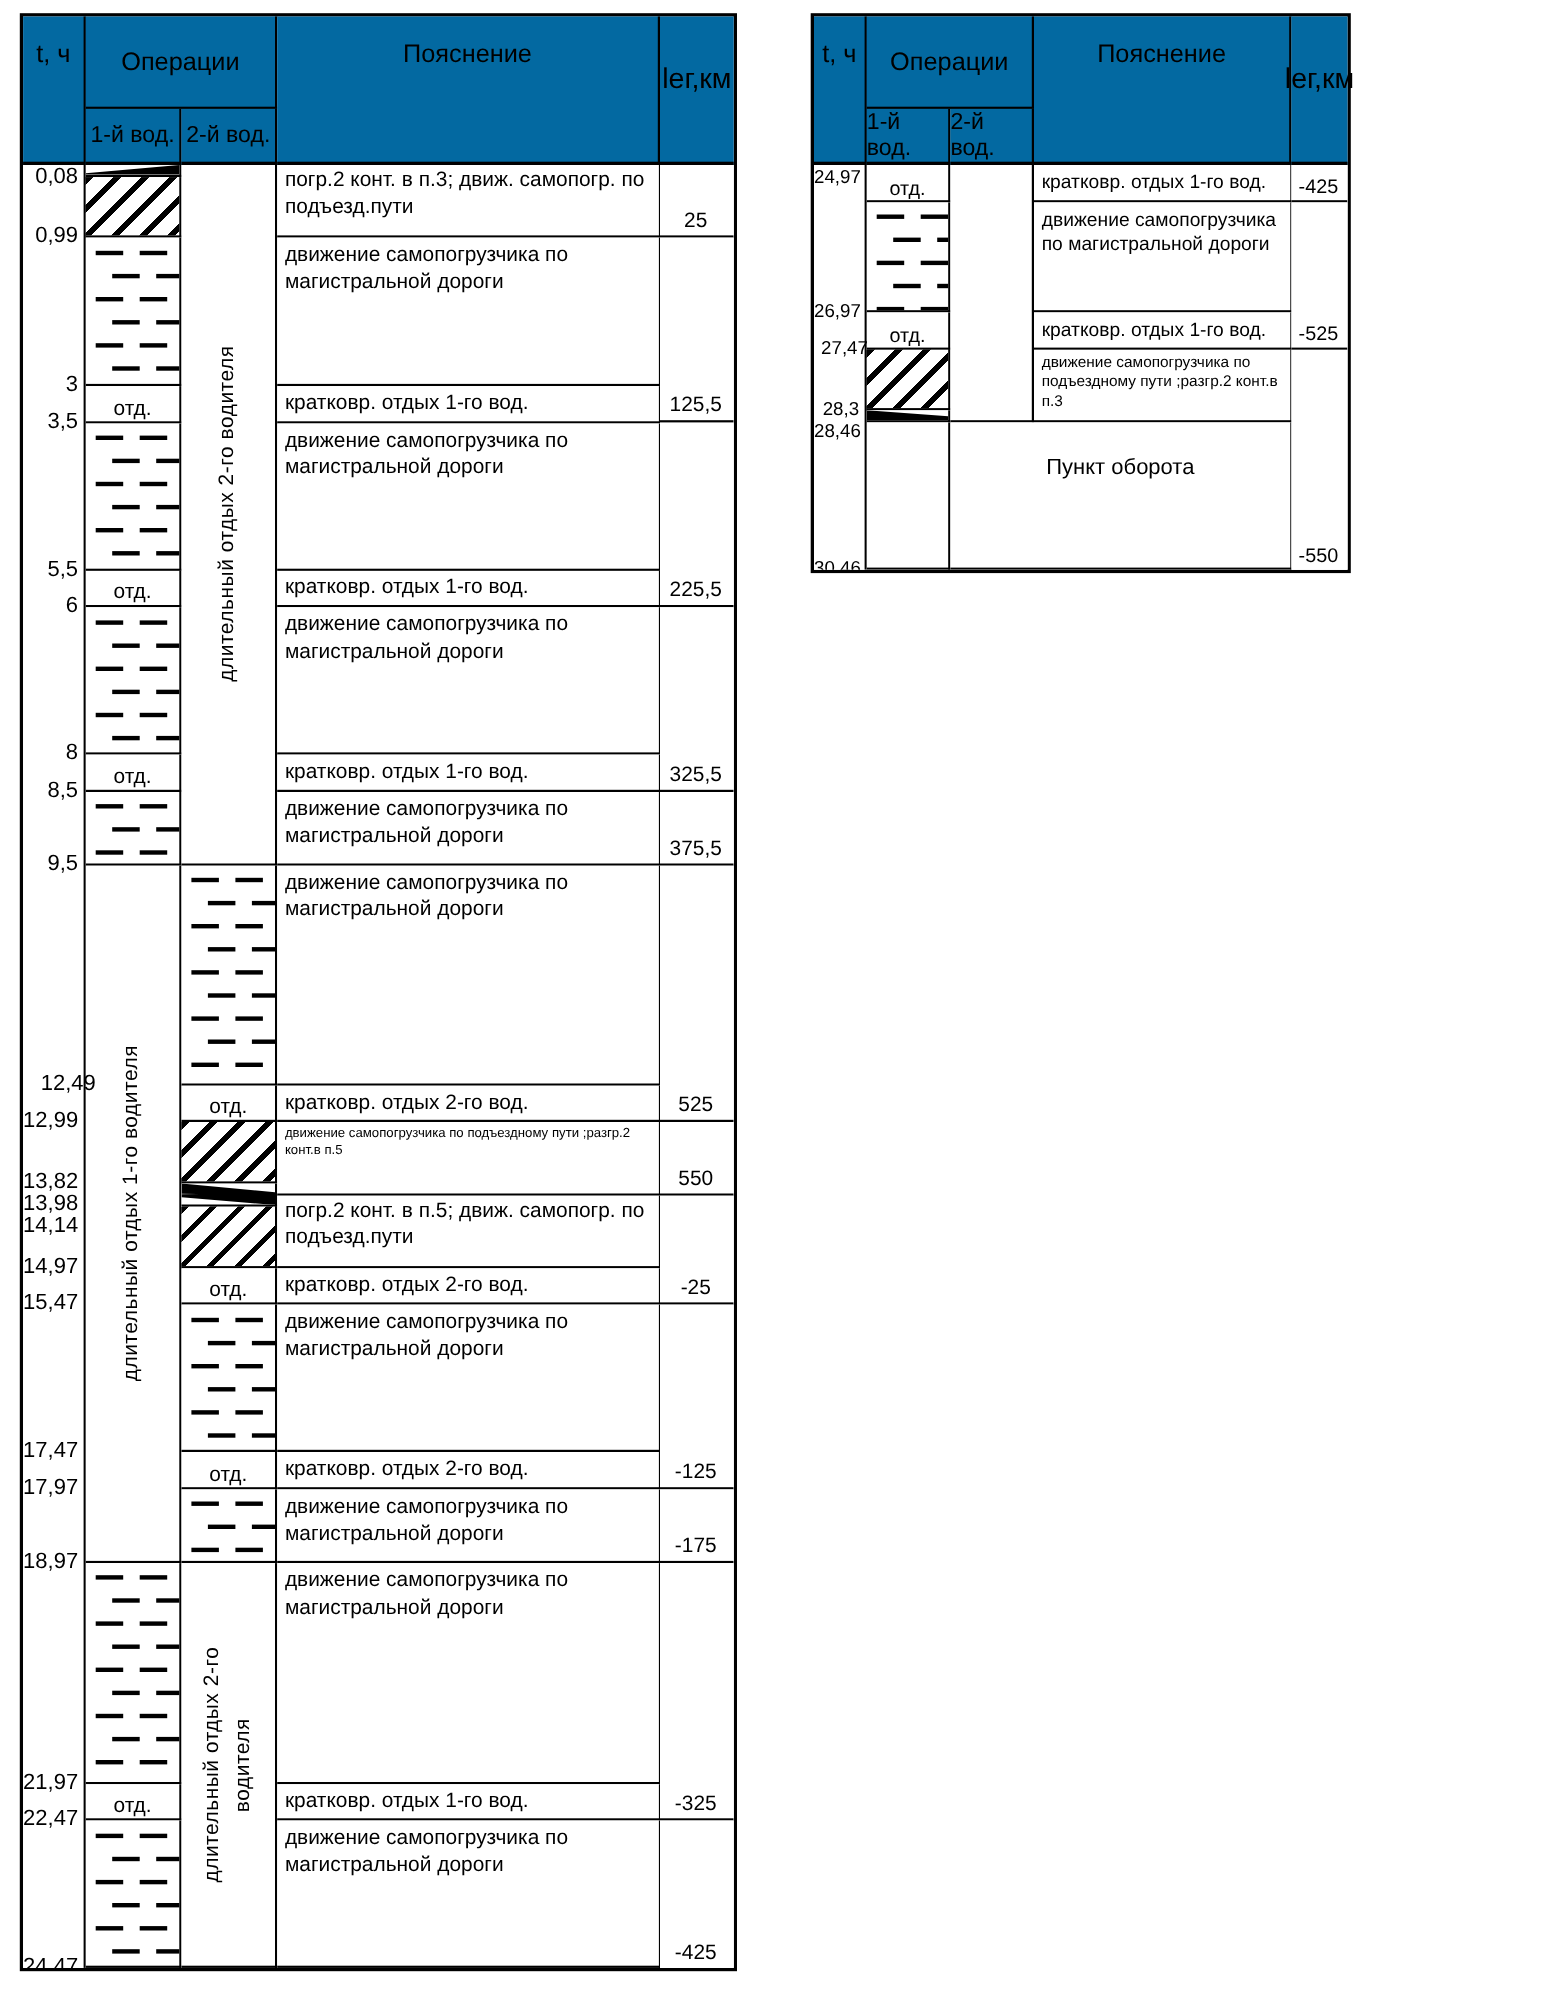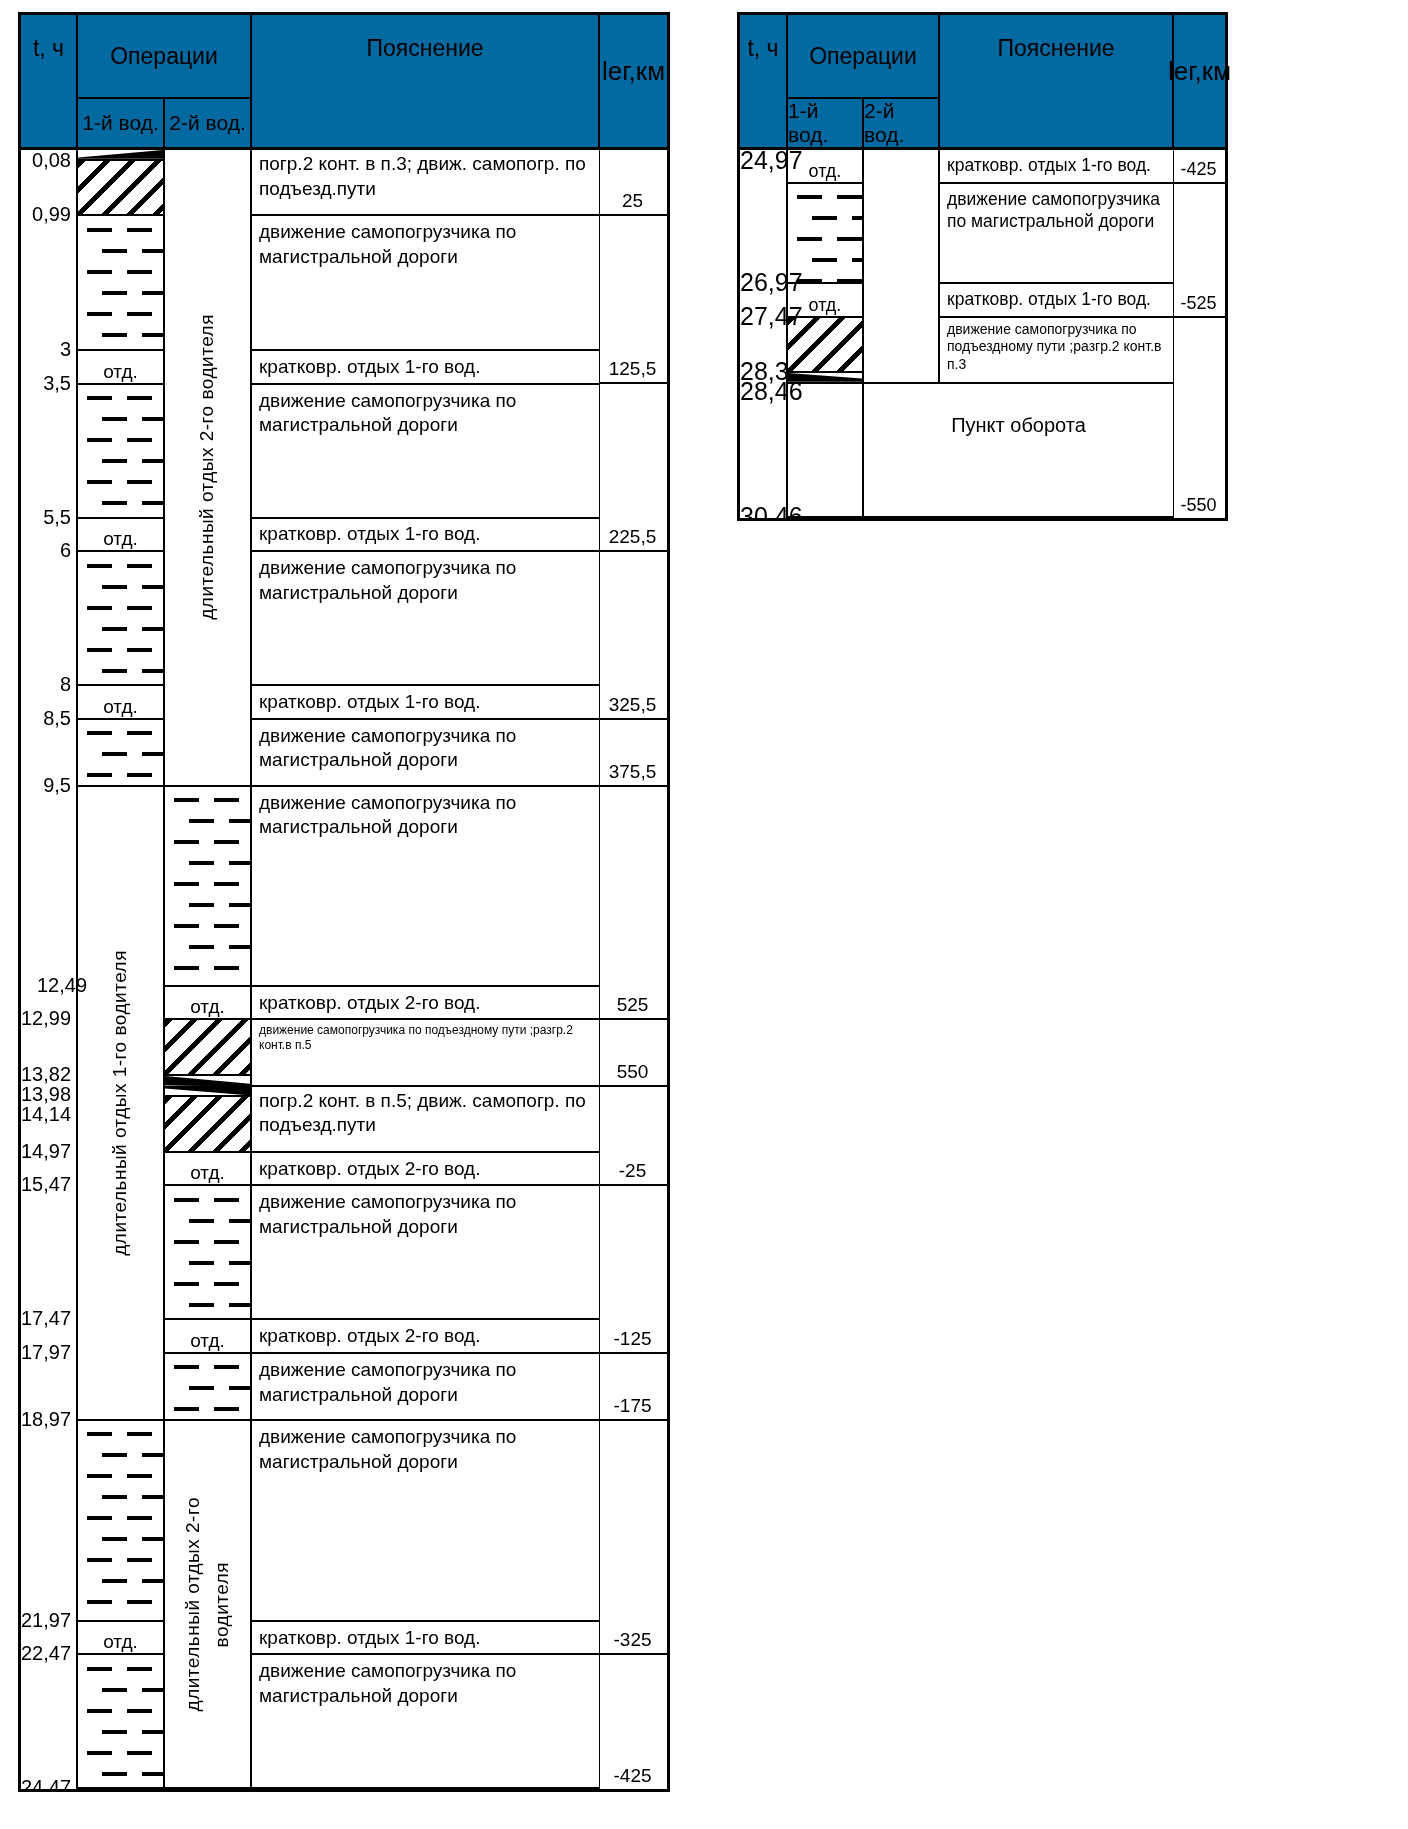--- a/index.html
+++ b/index.html
@@ -47,21 +47,21 @@
   
   .dcell{border-right:none}
   .dval{position:absolute;left:0;right:2px;bottom:2px;text-align:center;font-size:19px;white-space:nowrap}
 
   .tlabel{position:absolute;text-align:right;font-size:20px;transform:translateY(-55%);
           padding-right:5px;white-space:nowrap;z-index:5}
 
   .rt .xmove,.rt .xrest{font-size:17.5px}
   .rt .xsmall{font-size:14px}
   .rt .dval{font-size:18px}
-  .rt .tlabel{font-size:25px}
+  .rt .tlabel{font-size:17px}
   .rt .cell-rest{font-size:18px}
 </style>
 </head>
 <body>
 
 <div id="diagram">
     <div class="table-root" style="position: absolute; left: 18px; top: 12px; width: 652px; height: 1780.49px;">
       <div class="hcell htop hbb3" style="left: 0px; top: 0px; width: 57px; height: 135px;">t, ч</div>
       <div class="hcell" style="left: 57px; top: 0px; width: 174px; height: 84px;">Операции</div>
       <div class="hcell hsub hbb3" style="left: 57px; top: 84px; width: 87px; height: 51px;">1-й вод.</div>

